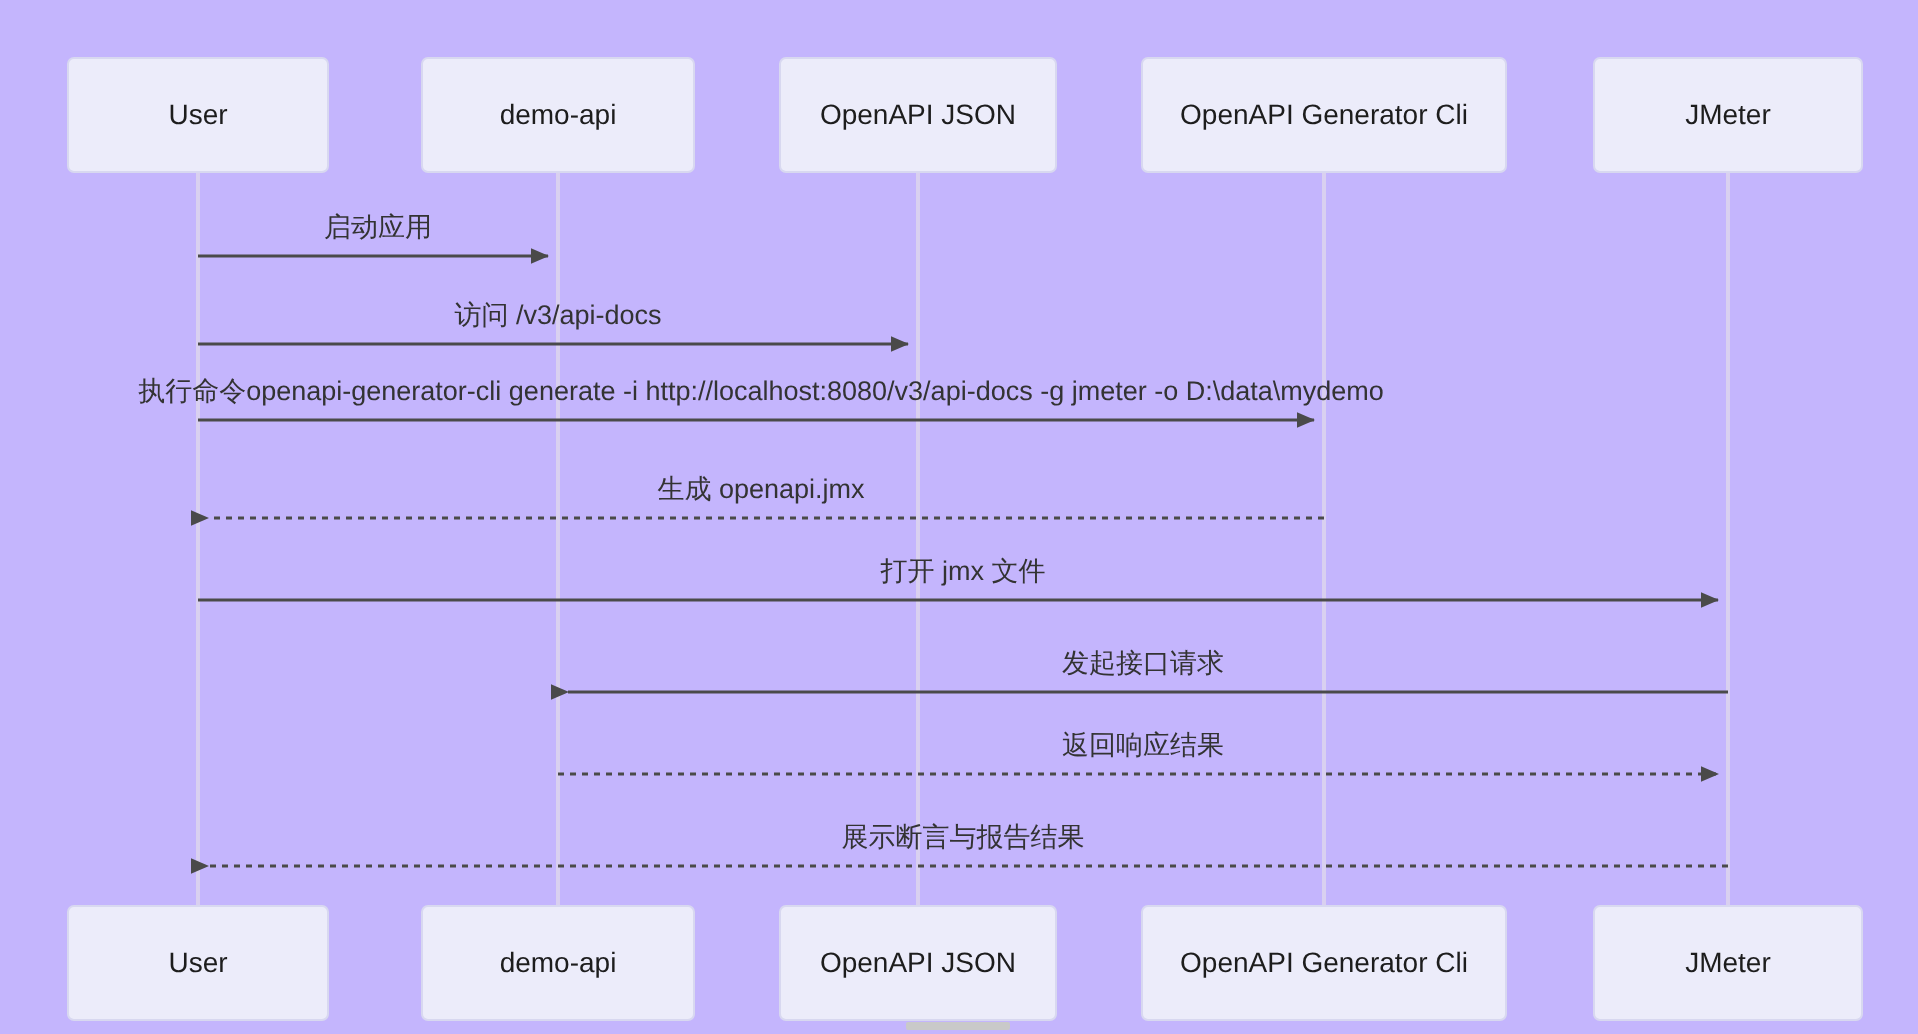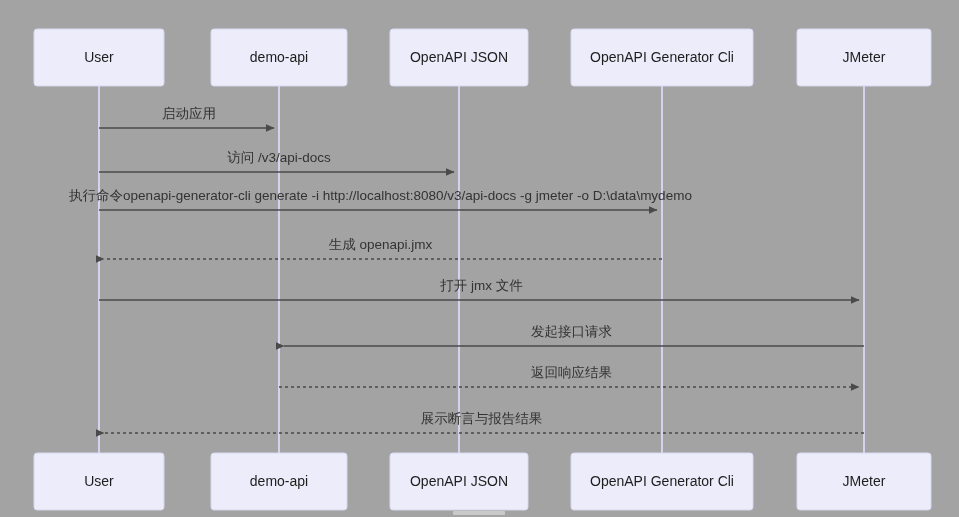--- a/index.html
+++ b/index.html
@@ -7,21 +7,21 @@
     padding: 0;
     background: #ffffff;
   }
   body {
     font-family: "Liberation Sans", "DejaVu Sans", sans-serif;
   }
   #diagram-root {
     position: relative;
     width: 959px;
     height: 517px;
-    background: #a3a3a3;
+    background: #c4b5fd;
     overflow: hidden;
   }
   #seq-svg {
     position: absolute;
     left: 0;
     top: 0;
     width: 959px;
     height: 517px;
     display: block;
   }

